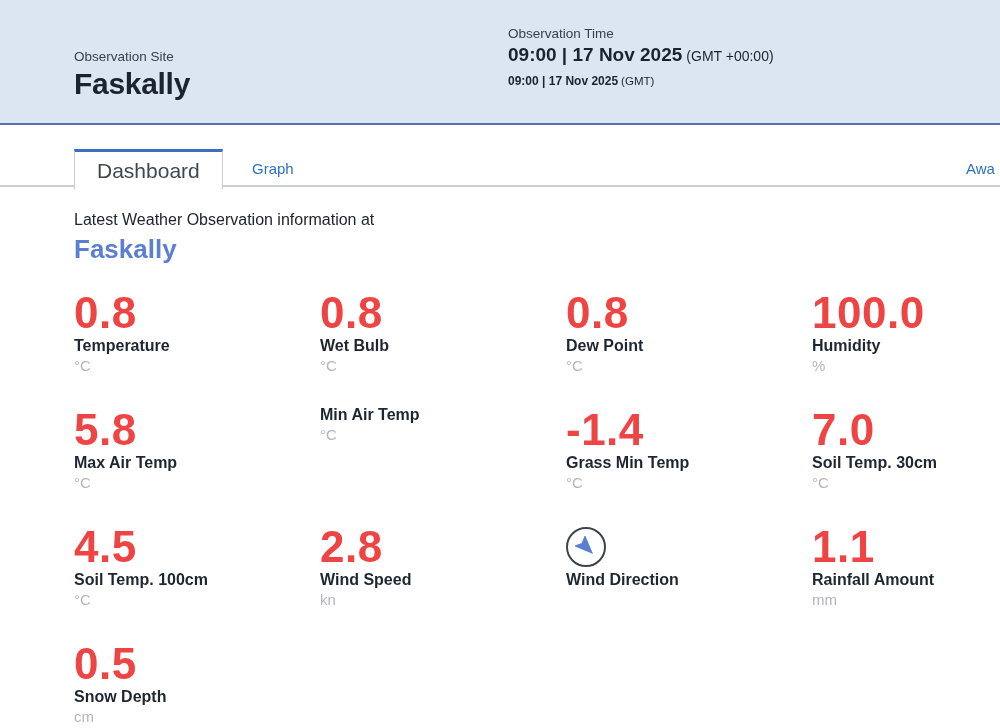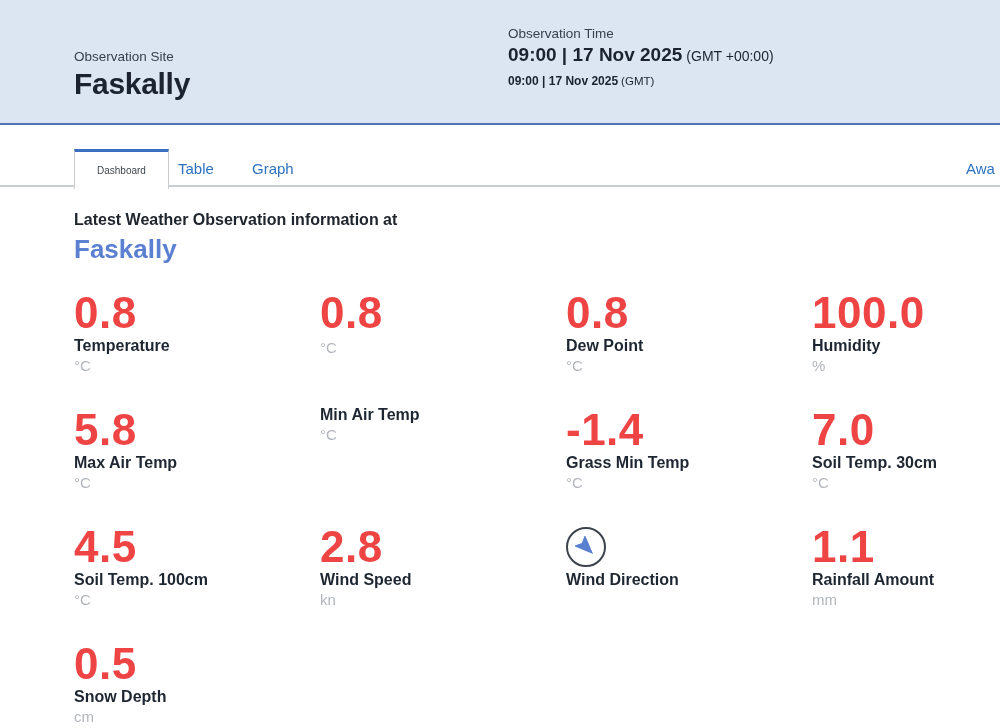--- a/index.html
+++ b/index.html
@@ -23,33 +23,33 @@
   .time-secondary { font-size:12px; font-weight:bold; color:#1b2330; margin-top:8px; }
   .time-secondary .tz { font-size:11.5px; font-weight:normal; margin-left:3px; }
 
   
   .tabs { position:relative; margin-top:24px; height:38px; }
   .tab-strip-border { position:absolute; left:0; right:0; bottom:0; height:2px; background:#c9cdd2; }
   .tab-active {
     position:absolute; left:74px; top:0; height:40px; z-index:2;
     background:#ffffff; border:1px solid #c9cdd2; border-top:3px solid #3a6fbf; border-bottom:none;
     padding:0 22px; display:flex; align-items:center;
-    font-size:10px; color:#3f4750; cursor:pointer;
+    font-size:21px; color:#3f4750; cursor:pointer;
   }
   .tab-link {
     position:absolute; top:0; height:38px; display:flex; align-items:center;
     font-size:15px; color:#2d72bf; text-decoration:none; cursor:pointer;
   }
   .tab-table   { left:178px; }
   .tab-graph   { left:252px; }
   .tab-partial { left:966px; }
 
   
   .content { padding-left:74px; }
-  .section-heading { margin-top:24px; font-size:16px; font-weight:bold; color:#20262e; }
+  .section-heading { margin-top:24px; font-size:16px; font-weight:normal; color:#20262e; }
   .section-site { margin-top:5px; font-size:26px; font-weight:bold; color:#5b7fd1; }
 
   .grid {
     margin-top:24px;
     display:grid; grid-template-columns:repeat(4, 246px); grid-auto-rows:117px;
   }
   .card-value {
     font-size:44px; font-weight:bold; color:#ef4444;
     height:48px; line-height:48px; letter-spacing:0.5px;
   }
@@ -94,20 +94,21 @@
     <div class="grid">
 
       <div class="card">
         <div class="card-value">0.8</div>
         <div class="card-label">Temperature</div>
         <div class="card-unit">°C</div>
       </div>
 
       <div class="card">
         <div class="card-value">0.8</div>
+        <div class="card-label">Wet Bulb</div>
         <div class="card-unit">°C</div>
       </div>
 
       <div class="card">
         <div class="card-value">0.8</div>
         <div class="card-label">Dew Point</div>
         <div class="card-unit">°C</div>
       </div>
 
       <div class="card">

